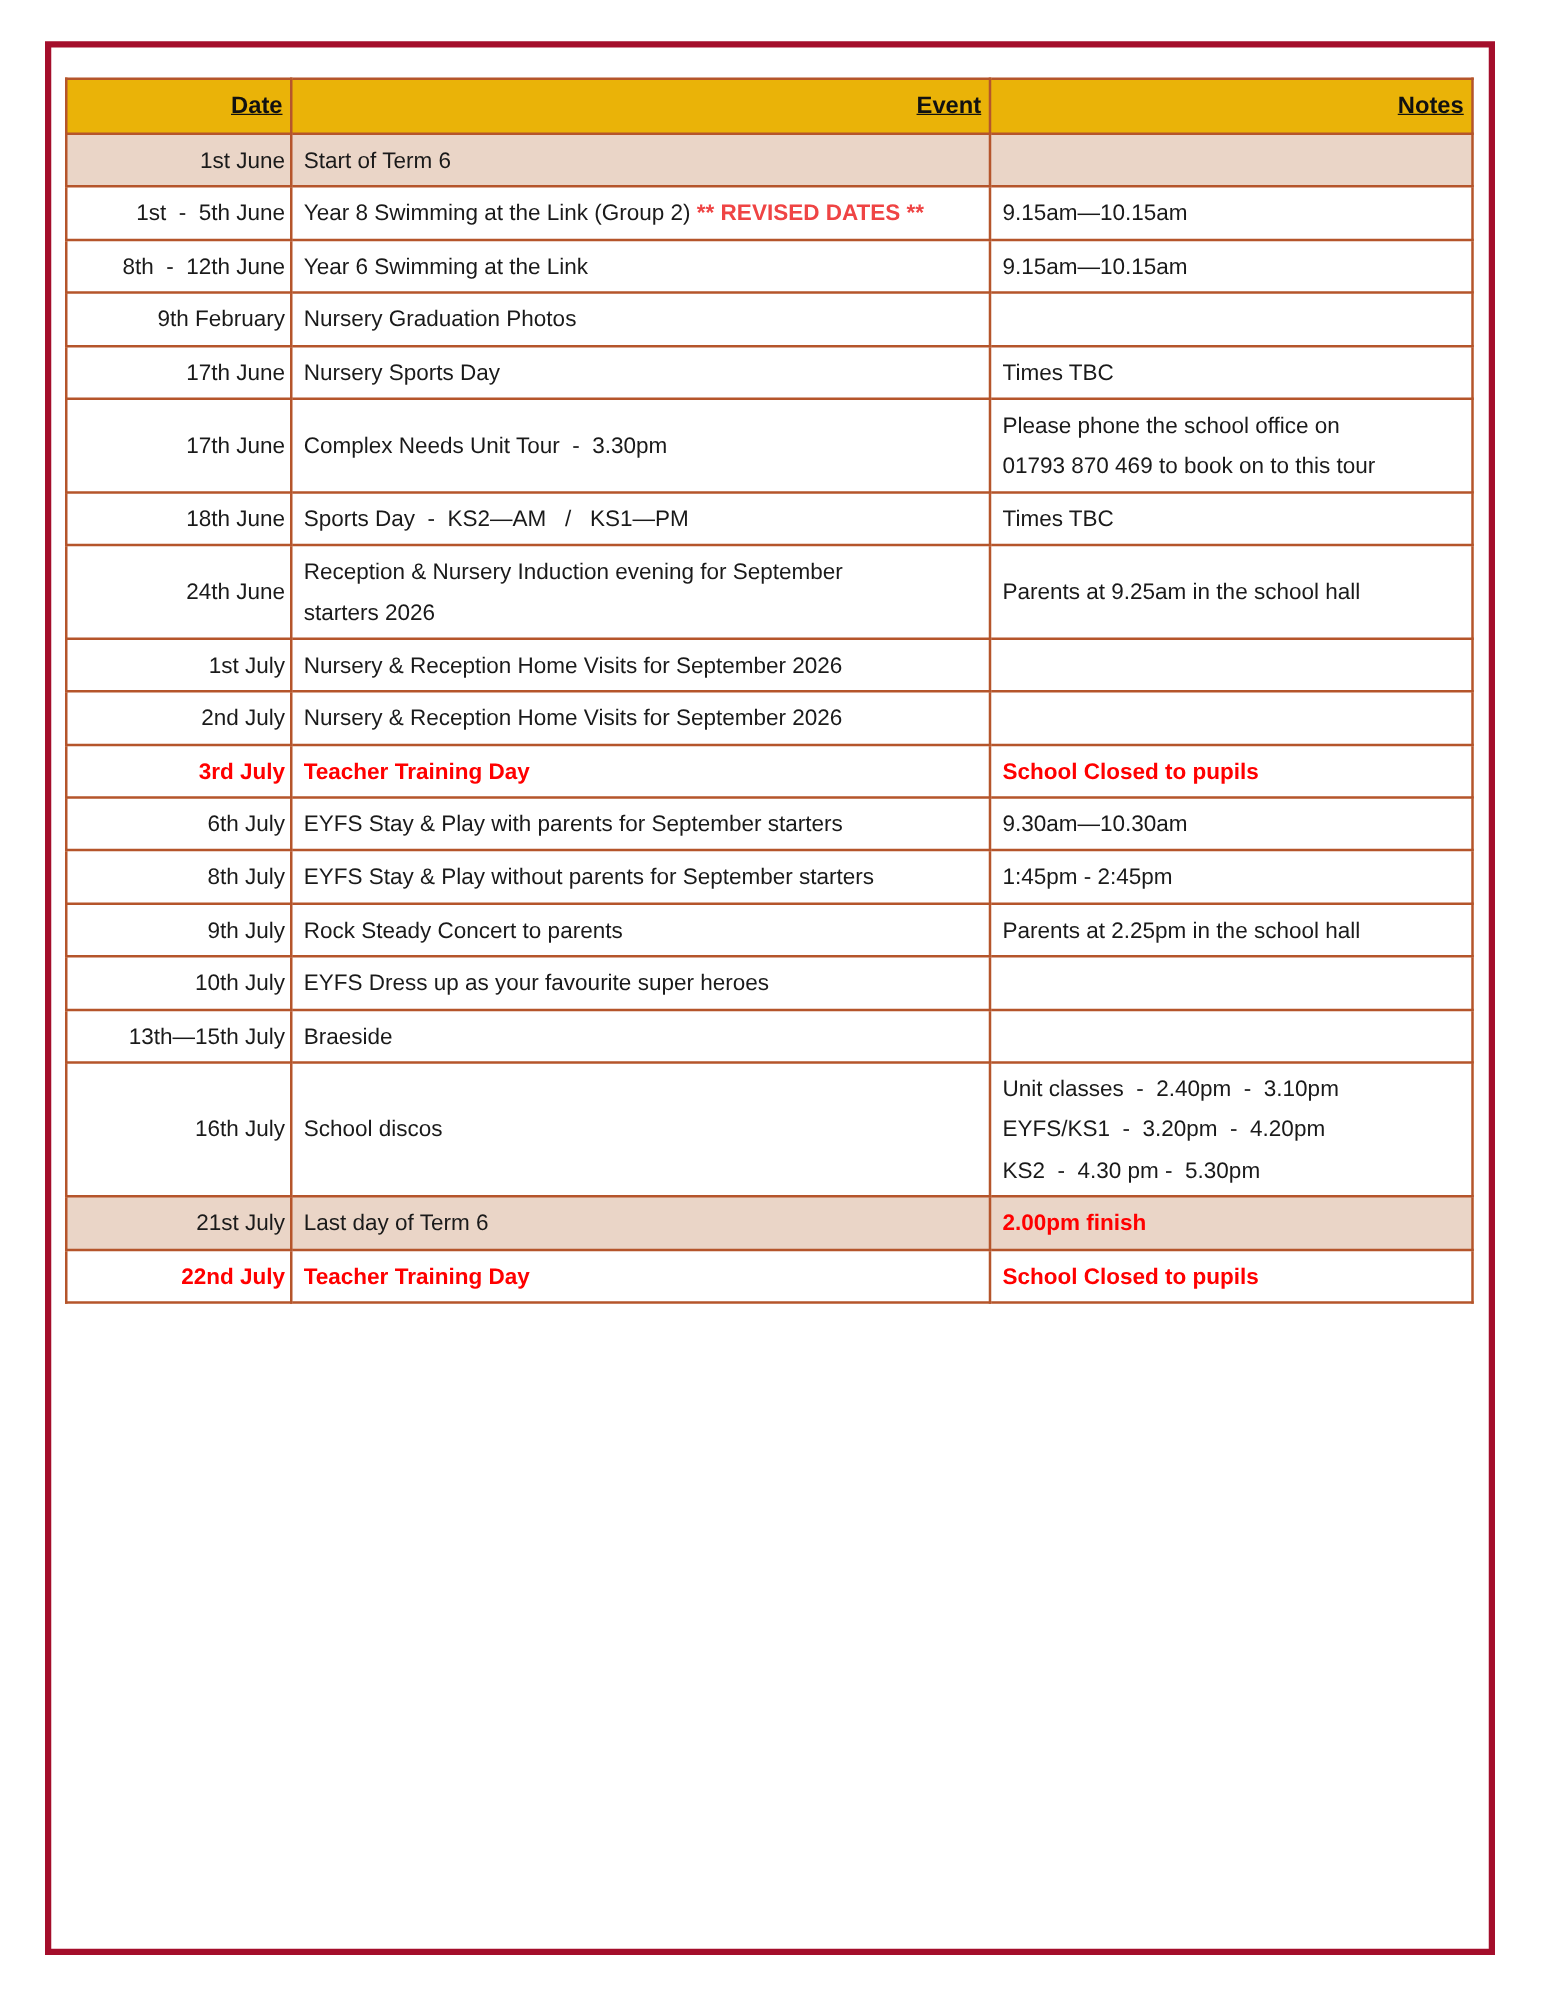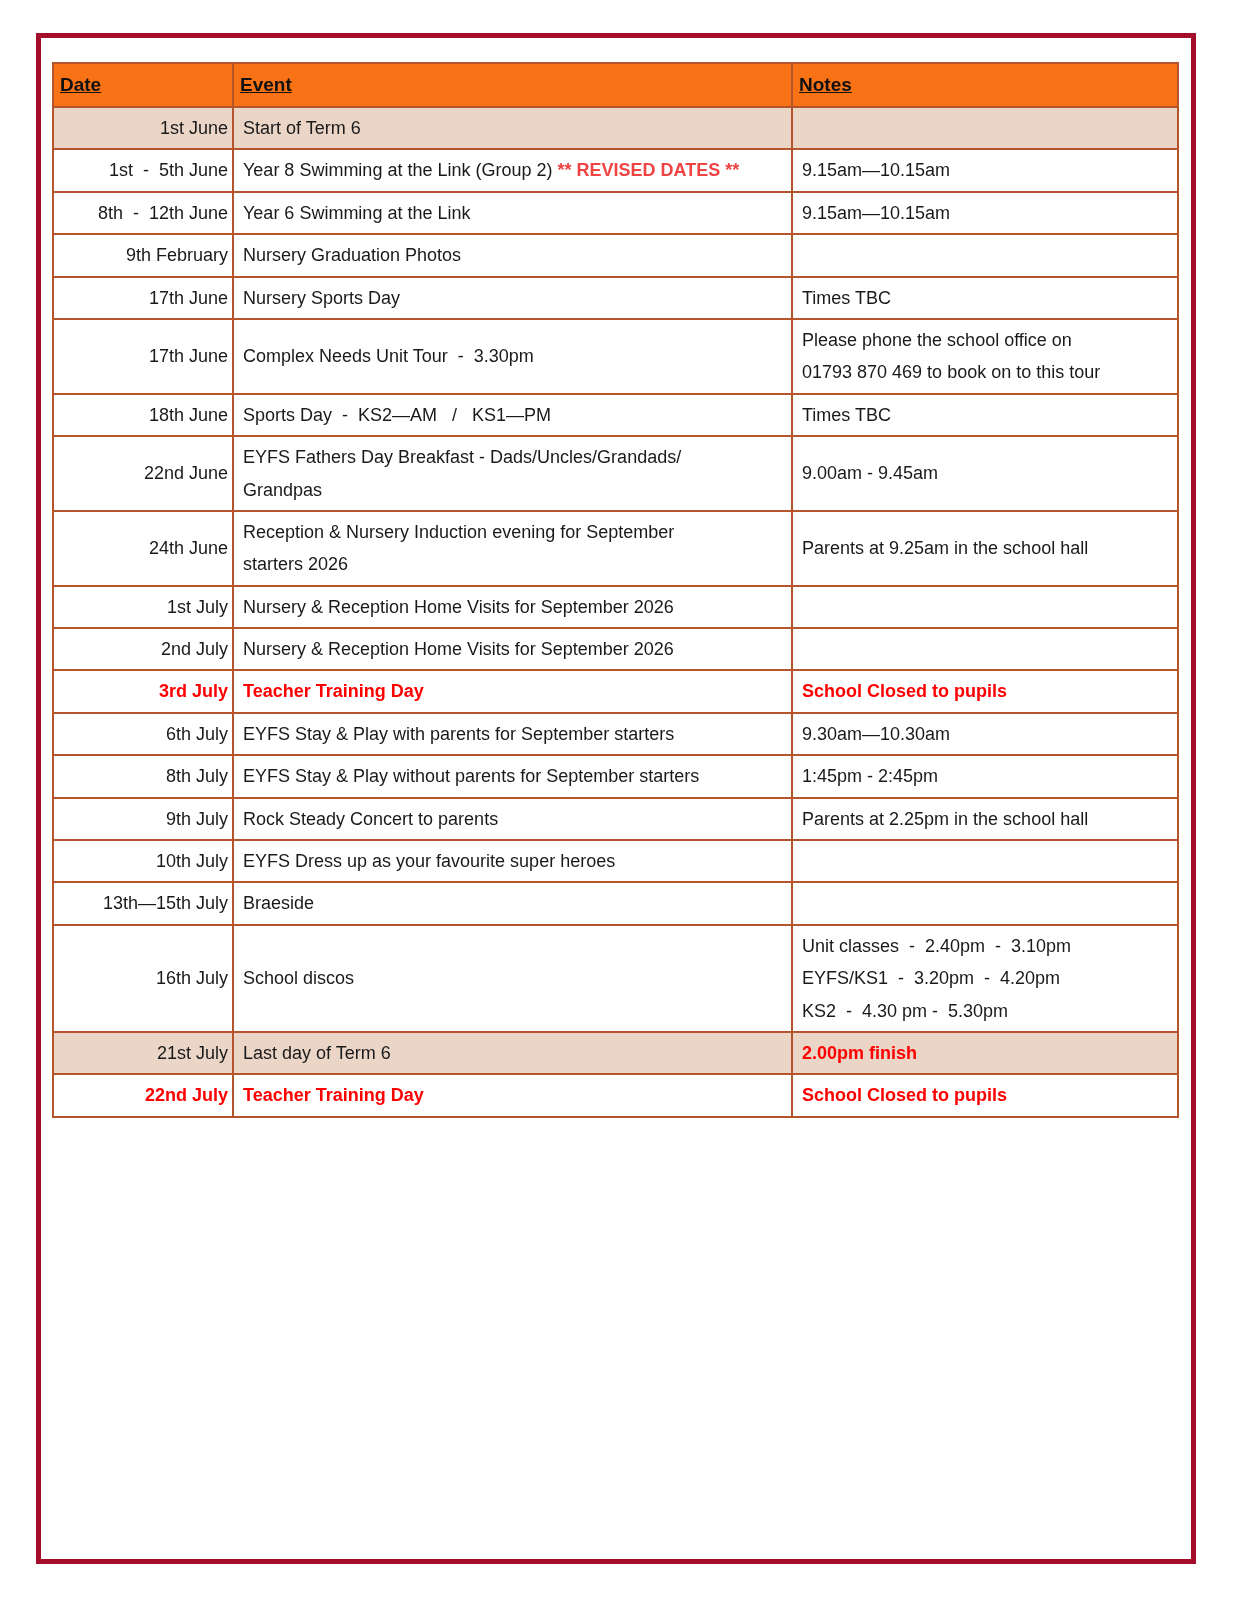--- a/index.html
+++ b/index.html
@@ -30,25 +30,25 @@
     width: 1125px;
     border-collapse: collapse;
     table-layout: fixed;
   }
   .events-table th,
   .events-table td {
     border: 2px solid #B5552B;
     box-sizing: border-box;
   }
   .events-table th {
-    background: #f97316;
+    background: #eab308;
     font-size: 19px;
     font-weight: bold;
     text-decoration: underline;
-    text-align: left;
+    text-align: right;
     padding: 10px 6px;
     color: #111111;
   }
   .events-table td {
     font-size: 18px;
     line-height: 1.8;
     padding: 4px 9px;
     vertical-align: middle;
     white-space: pre-wrap;
   }
@@ -118,26 +118,20 @@
         <td class="event"><span>Complex Needs Unit Tour  -  3.30pm</span></td>
         <td class="notes">Please phone the school office on
 01793 870 469 to book on to this tour</td>
       </tr>
       <tr>
         <td class="date">18th June</td>
         <td class="event"><span>Sports Day  -  KS2—AM   /   KS1—PM</span></td>
         <td class="notes">Times TBC</td>
       </tr>
       <tr>
-        <td class="date">22nd June</td>
-        <td class="event"><span>EYFS Fathers Day Breakfast - Dads/Uncles/Grandads/
-Grandpas</span></td>
-        <td class="notes">9.00am - 9.45am</td>
-      </tr>
-      <tr>
         <td class="date">24th June</td>
         <td class="event"><span>Reception &amp; Nursery Induction evening for September
 starters 2026</span></td>
         <td class="notes">Parents at 9.25am in the school hall</td>
       </tr>
       <tr>
         <td class="date">1st July</td>
         <td class="event"><span>Nursery &amp; Reception Home Visits for September 2026</span></td>
         <td class="notes"></td>
       </tr>

